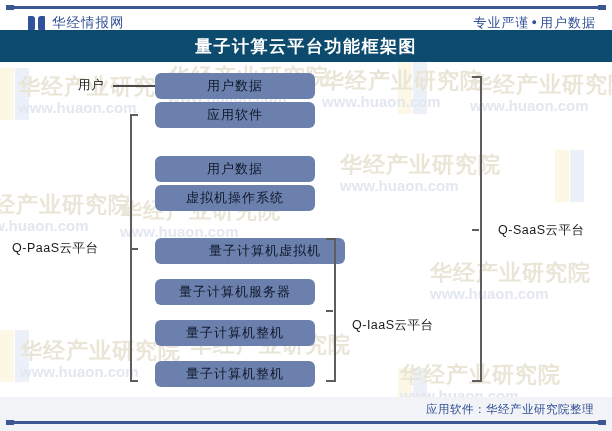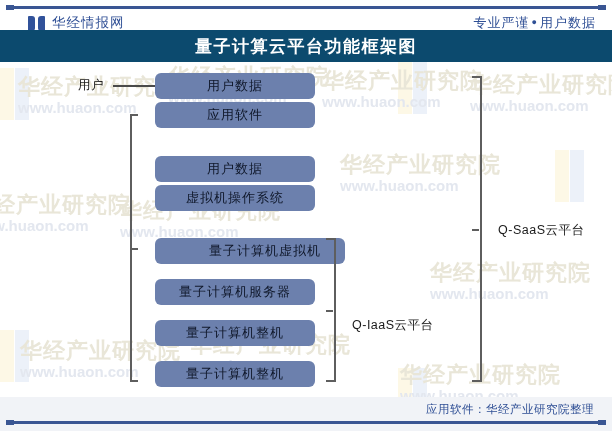--- a/index.html
+++ b/index.html
@@ -174,20 +174,21 @@
     <div class="box" style="top:217px;">量子计算机服务器</div>
     <div class="box" style="top:258px;">量子计算机整机</div>
     <div class="box" style="top:299px;">量子计算机整机</div>
 
     <div class="bracket right" style="left:130px;top:52px;height:268px;">
       <span class="vbar"></span>
       <span class="cap" style="top:0;"></span>
       <span class="cap" style="bottom:0;"></span>
       <span class="tick" style="top:50%;"></span>
     </div>
+    <div class="sidelabel" style="left:12px;top:178px;">Q-PaaS云平台</div>
 
     <div class="bracket left" style="left:334px;top:176px;height:144px;">
       <span class="vbar"></span>
       <span class="cap" style="top:0;"></span>
       <span class="cap" style="bottom:0;"></span>
       <span class="tick" style="top:50%;"></span>
     </div>
     <div class="sidelabel" style="left:352px;top:255px;">Q-IaaS云平台</div>
 
     <div class="bracket left" style="left:480px;top:14px;height:306px;">

